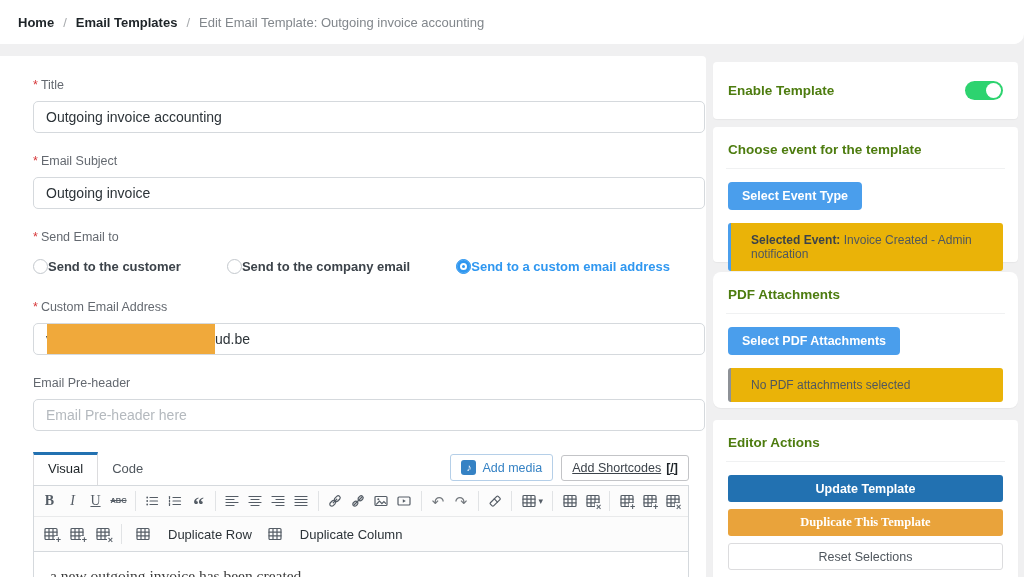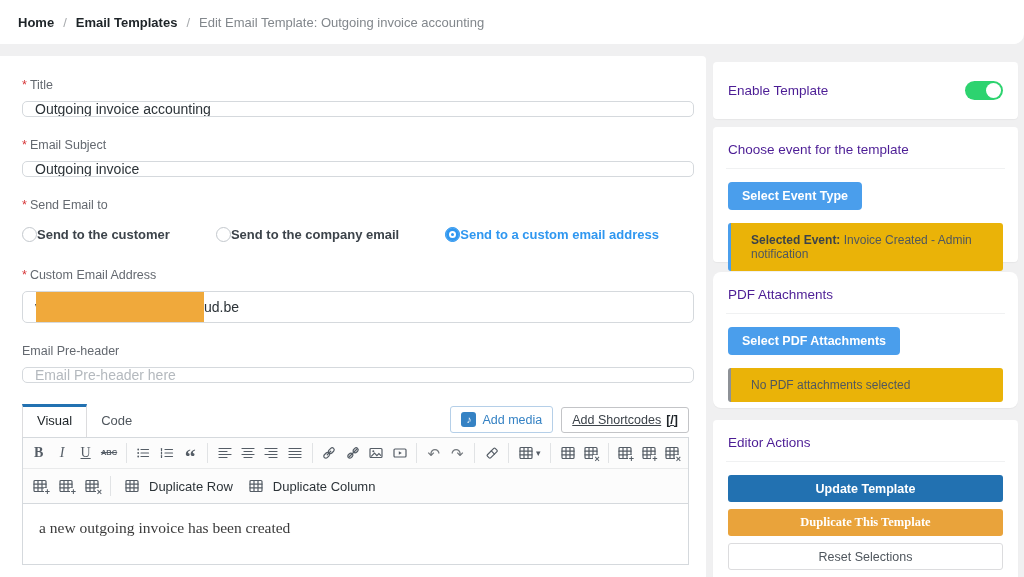--- a/index.html
+++ b/index.html
@@ -9,24 +9,24 @@
   
   .topbar { position:absolute; left:0; top:0; width:1024px; height:44px; background:#fff;
             display:flex; align-items:center; padding-left:18px; font-size:13px;
             border-radius:0 0 10px 0; }
   .crumb-strong { font-weight:700; color:#1d2327; cursor:pointer; }
   .crumb-sep { color:#a7aaad; margin:0 9px; }
   .crumb-current { color:#82878c; }
 
   
   .main-card { position:absolute; left:0; top:56px; width:706px; height:521px; background:#fff;
-               border-radius:0 4px 0 0; padding:22px 17px 0 22px; }
+               border-radius:0 4px 0 0; padding:22px 17px 0 33px; }
   .f-label { font-size:12.5px; color:#646970; margin-bottom:8px; height:15px; }
   .req { color:#d63638; margin-right:3px; }
-  .f-input { width:672px; height:16px; border:1px solid #d5d9dd; border-radius:5px; background:#fff;
+  .f-input { width:672px; height:32px; border:1px solid #d5d9dd; border-radius:5px; background:#fff;
              font-size:14px; color:#2c3338; padding:0 12px; font-family:"Liberation Sans", sans-serif;
              outline:none; display:block; margin-bottom:21px; }
   .f-input::placeholder { color:#b4b9be; }
 
   .radio-row { display:flex; align-items:center; gap:46px; margin:12px 0 25px 0; height:18px; }
   .radio-opt { display:flex; align-items:center; cursor:pointer; }
   .radio-dot { width:15px; height:15px; border-radius:50%; border:1px solid #c3c8cd; background:#fff; flex:0 0 auto; }
   .radio-opt.sel .radio-dot { background:#2f97f0; border-color:#2f97f0; box-shadow:inset 0 0 0 3px #2f97f0, inset 0 0 0 5px #fff; }
   .radio-opt .r-label { font-size:13px; font-weight:700; color:#3c434a; }
   .radio-opt.sel .r-label { color:#2f97f0; }
@@ -62,31 +62,31 @@
   .g-bold { font-weight:700; font-family:"Liberation Serif", serif; }
   .g-italic { font-style:italic; font-family:"Liberation Serif", serif; }
   .g-underline { text-decoration:underline; font-family:"Liberation Serif", serif; }
   .g-strike { font-size:7.5px; font-weight:700; text-decoration:line-through; letter-spacing:0; }
   .g-quote { font-family:"Liberation Serif", serif; font-size:22px; font-weight:700; line-height:0.3; margin-top:9px; }
   .g-undo { font-size:15px; color:#74797e; }
   .tbicon svg { stroke:currentColor; fill:none; stroke-width:1.2; stroke-linecap:round; }
   .overlay-ch { position:absolute; right:2px; bottom:2px; font-size:9px; font-weight:700; line-height:8px;
                 background:#fcfcfc; color:#555d66; padding:0 1px; }
   .caret-ch { font-size:9px; color:#555d66; margin-left:3px; }
-  .tbtn { display:flex; align-items:center; gap:8px; font-size:13px; color:#2c3338; padding:2px 7px;
+  .tbtn { display:flex; align-items:center; gap:16px; font-size:13px; color:#2c3338; padding:2px 7px;
           cursor:pointer; border-radius:2px; }
   .editor-content { background:#fff; padding:15px 16px; height:60px;
                     font-family:"Liberation Serif", serif; font-size:15.5px; color:#3b3b3b; }
 
   
   .side-card { position:absolute; left:713px; width:305px; background:#fff; border-radius:4px;
                box-shadow:0 1px 1px rgba(0,0,0,.04); padding:15px 15px; }
   .sc-enable { top:62px; height:57px; display:flex; align-items:center; justify-content:space-between; }
   .sc-enable .sc-title { margin:0; }
-  .sc-title { font-size:13.5px; font-weight:400; color:#4c1d95; margin-bottom:11px; }
+  .sc-title { font-size:13.5px; font-weight:700; color:#4d7c0f; margin-bottom:11px; }
   .sc-div { border-top:1px solid #f0f1f2; margin:0 -2px 13px -2px; }
   .sc-event { top:127px; height:135px; }
   .sc-pdf { top:272px; height:136px;border-radius:8px; }
   .sc-actions { top:420px; height:170px; }
 
   .toggle { width:38px; height:19px; border-radius:10px; background:#c3c4c7; position:relative; cursor:pointer; }
   .toggle.on { background:#2dd36f; }
   .toggle .knob { position:absolute; top:2px; left:2px; width:15px; height:15px; border-radius:50%; background:#fff;
                   transition:left .1s; }
   .toggle.on .knob { left:21px; }

